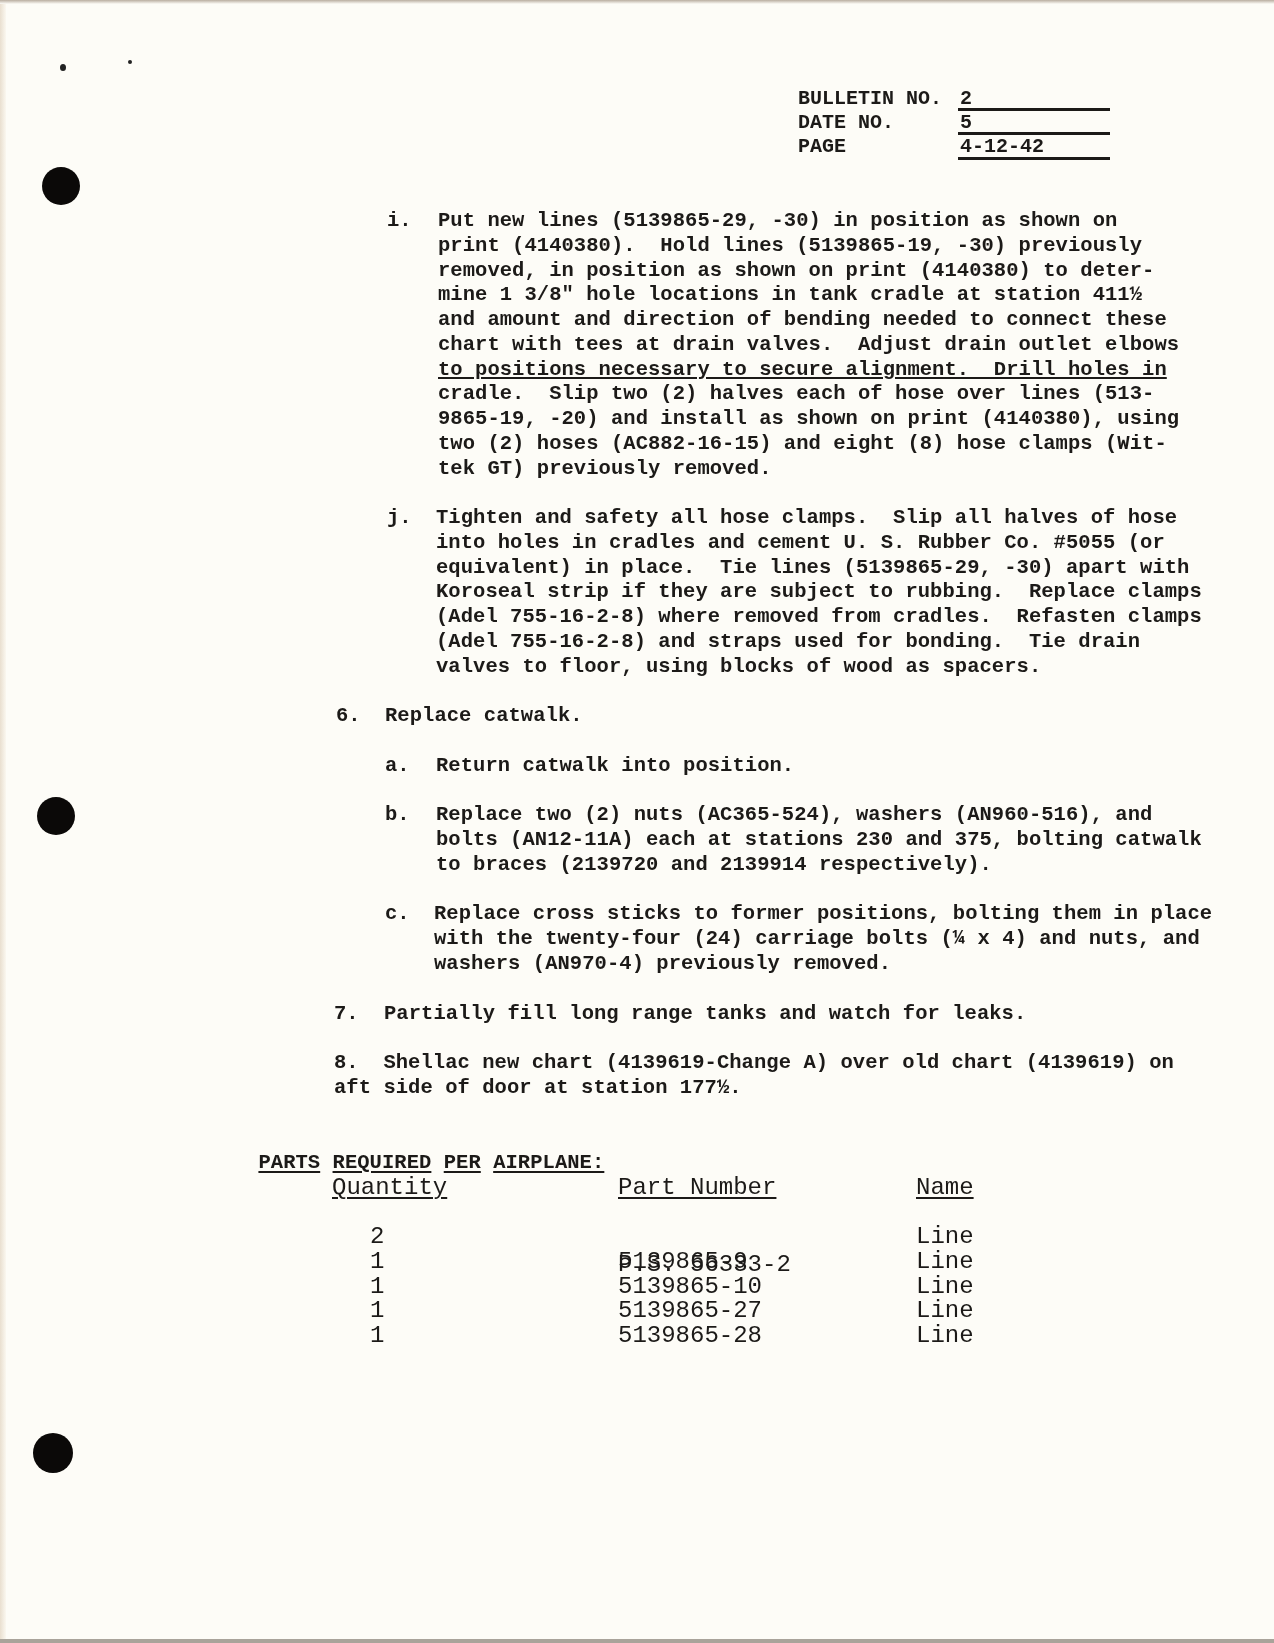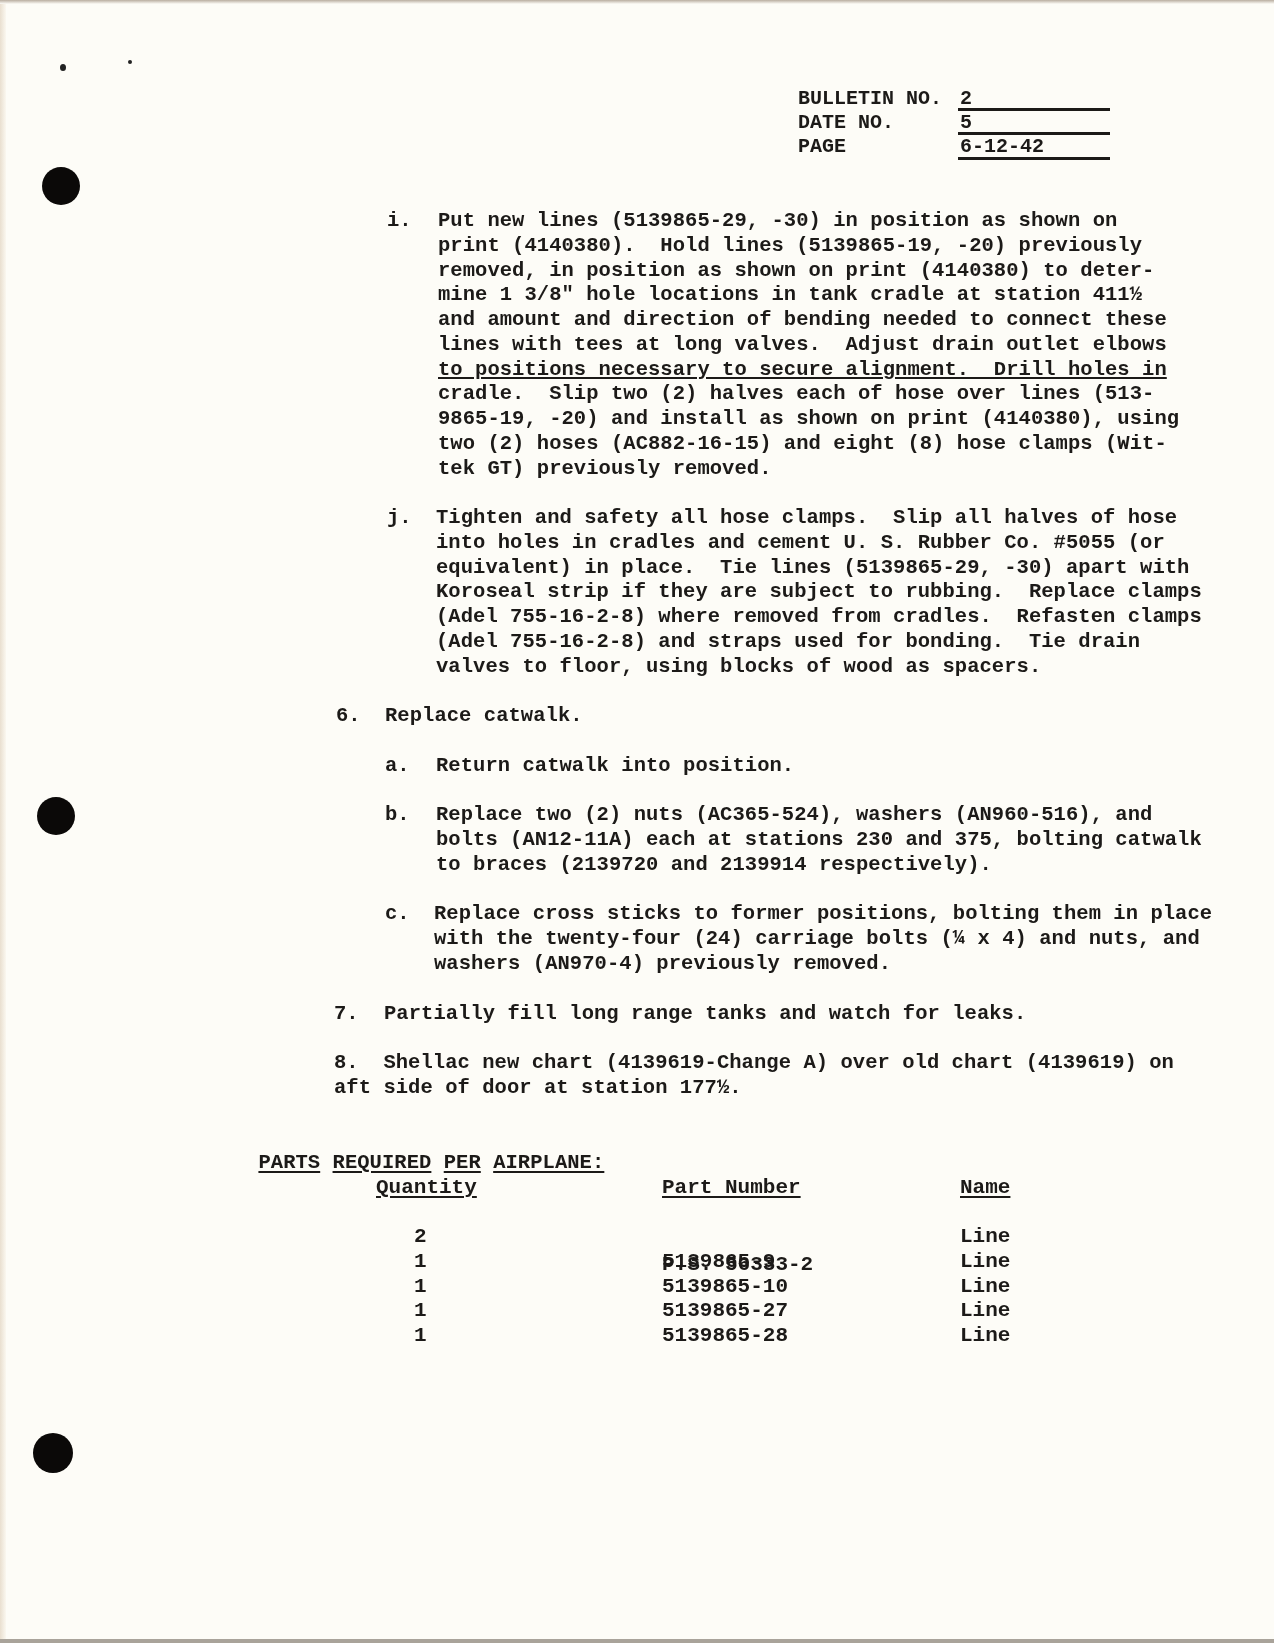--- a/index.html
+++ b/index.html
@@ -19,21 +19,21 @@
     .speck { position:absolute; width:5px; height:5px; border-radius:50%; background:#222; }
 
     .t { position:absolute; white-space:pre; font-size:20.5px; line-height:24.7px;
          letter-spacing:0.05px; font-weight:bold; color:#1c1a18; }
 
     .hdr-label { position:absolute; white-space:pre; font-size:20px; line-height:24px; font-weight:bold; }
     .hdr-rule { position:absolute; height:3px; background:#1c1a18; }
 
     .ul { text-decoration: underline; text-decoration-thickness: 2px; text-underline-offset: 3px; }
 
-    .parts-col { position:absolute; white-space:pre; font-size:21px; line-height:24.7px; font-weight:bold;margin-left:44px; }
+    .parts-col { position:absolute; white-space:pre; font-size:24px; line-height:24.7px; font-weight:normal; }
   </style>
 </head>
 <body>
 
 <div class="page-edge-left"></div>
 <div class="page-edge-top"></div>
 <div class="page-edge-bottom"></div>
 <div class="speck" style="left:60px;top:64px;width:6px;height:7px;"></div>
 <div class="speck" style="left:128px;top:60px;width:4px;height:4px;"></div>
 <div class="punch-hole" style="left:42px;top:167px;"></div>
@@ -43,32 +43,32 @@
 <div>
   <span class="hdr-label" style="left:798px;top:87px;text-align:right;">BULLETIN NO.</span>
   <span class="hdr-label" style="left:960px;top:87px;">2</span>
   <div class="hdr-rule" style="left:958px;top:108px;width:152px;"></div>
 
   <span class="hdr-label" style="left:798px;top:111px;">DATE NO.</span>
   <span class="hdr-label" style="left:960px;top:111px;">5</span>
   <div class="hdr-rule" style="left:958px;top:132px;width:152px;"></div>
 
   <span class="hdr-label" style="left:798px;top:135px;">PAGE</span>
-  <span class="hdr-label" style="left:960px;top:135px;">6-12-42</span>
+  <span class="hdr-label" style="left:960px;top:135px;">4-12-42</span>
   <div class="hdr-rule" style="left:958px;top:157px;width:152px;"></div>
 </div>
 
 <div>
   <span class="t" style="left:387px;top:209px;">i.</span>
   <span class="t" style="left:438px;top:209px;">Put new lines (5139865-29, -30) in position as shown on</span>
-  <span class="t" style="left:438px;top:234px;">print (4140380).  Hold lines (5139865-19, -20) previously</span>
+  <span class="t" style="left:438px;top:234px;">print (4140380).  Hold lines (5139865-19, -30) previously</span>
   <span class="t" style="left:438px;top:259px;">removed, in position as shown on print (4140380) to deter-</span>
   <span class="t" style="left:438px;top:283px;">mine 1 3/8" hole locations in tank cradle at station 411½</span>
   <span class="t" style="left:438px;top:308px;">and amount and direction of bending needed to connect these</span>
-  <span class="t" style="left:438px;top:333px;">lines with tees at long valves.  Adjust drain outlet elbows</span>
+  <span class="t" style="left:438px;top:333px;">chart with tees at drain valves.  Adjust drain outlet elbows</span>
   <span class="t" style="left:438px;top:358px;text-decoration:underline;">to positions necessary to secure alignment.  Drill holes in</span>
   <span class="t" style="left:438px;top:382px;">cradle.  Slip two (2) halves each of hose over lines (513-</span>
   <span class="t" style="left:438px;top:407px;">9865-19, -20) and install as shown on print (4140380), using</span>
   <span class="t" style="left:438px;top:432px;">two (2) hoses (AC882-16-15) and eight (8) hose clamps (Wit-</span>
   <span class="t" style="left:438px;top:457px;">tek GT) previously removed.</span>
 </div>
 
 <div>
   <span class="t" style="left:387px;top:506px;">j.</span>
   <span class="t" style="left:436px;top:506px;">Tighten and safety all hose clamps.  Slip all halves of hose</span>

